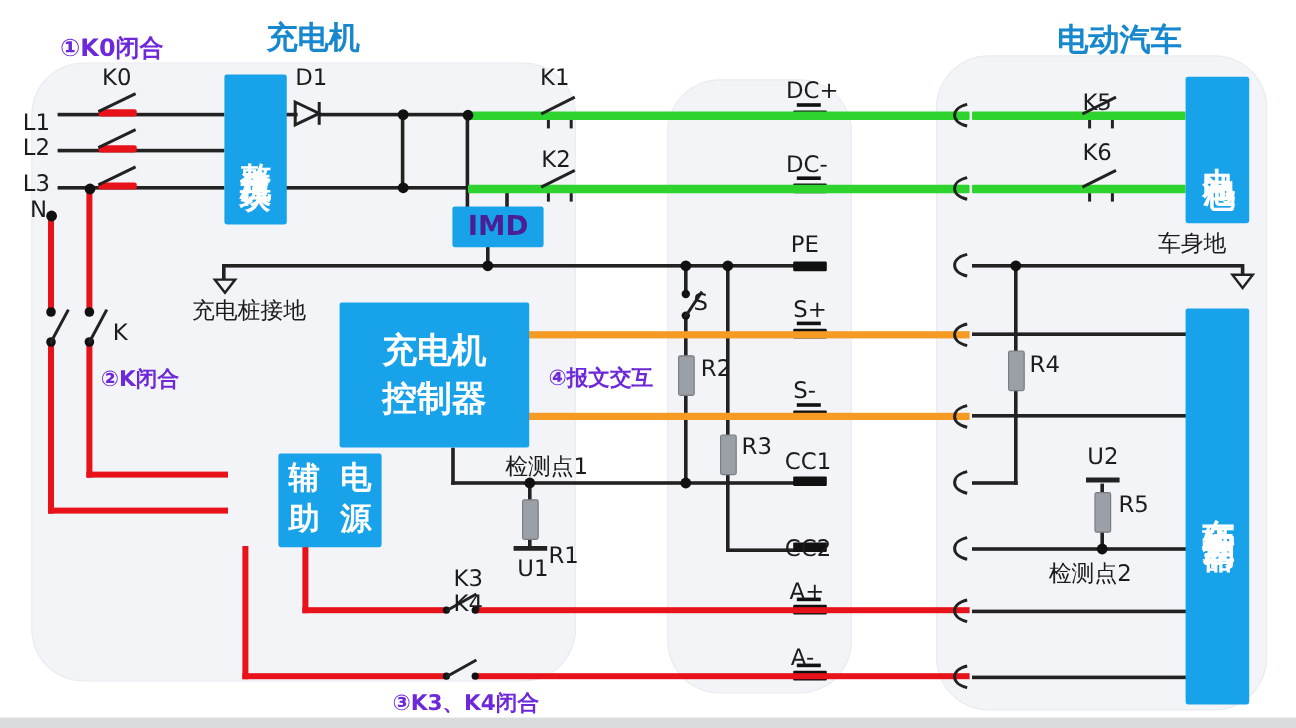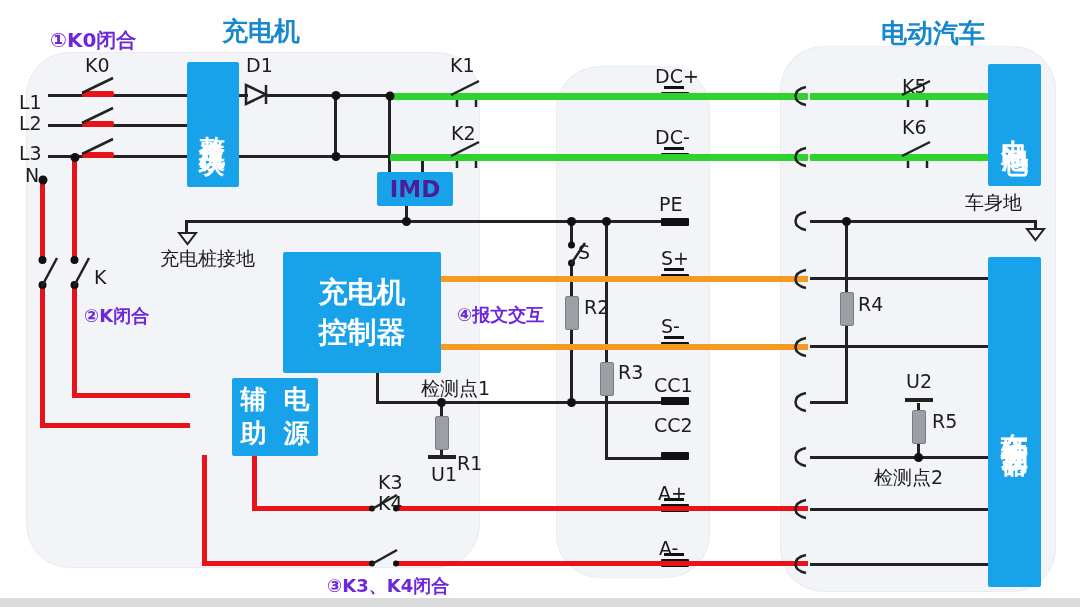--- a/index.html
+++ b/index.html
@@ -239,21 +239,21 @@
   <div class="lbl" style="left:378px;top:471px;">K3</div>
   <div class="lbl" style="left:378px;top:492px;">K4</div>
   <div class="lbl" style="left:578px;top:241px;">S</div>
 
   <div class="lbl" style="left:655px;top:65px;">DC+</div>
   <div class="lbl" style="left:655px;top:126px;">DC-</div>
   <div class="lbl" style="left:659px;top:193px;">PE</div>
   <div class="lbl" style="left:661px;top:247px;">S+</div>
   <div class="lbl" style="left:661px;top:315px;">S-</div>
   <div class="lbl" style="left:654px;top:374px;">CC1</div>
-  <div class="lbl" style="left:654px;top:414px;">CC2</div>
+  <div class="lbl" style="left:654px;top:446px;">CC2</div>
   <div class="lbl" style="left:658px;top:482px;">A+</div>
   <div class="lbl" style="left:659px;top:537px;">A-</div>
 
   <div class="lbl" style="left:457px;top:417px;margin-top:35px;">R1</div>
   <div class="lbl" style="left:584px;top:296px;">R2</div>
   <div class="lbl" style="left:618px;top:361px;">R3</div>
   <div class="lbl" style="left:858px;top:293px;">R4</div>
   <div class="lbl" style="left:932px;top:410px;">R5</div>
   <div class="lbl" style="left:431px;top:463px;">U1</div>
   <div class="lbl" style="left:906px;top:370px;">U2</div>

